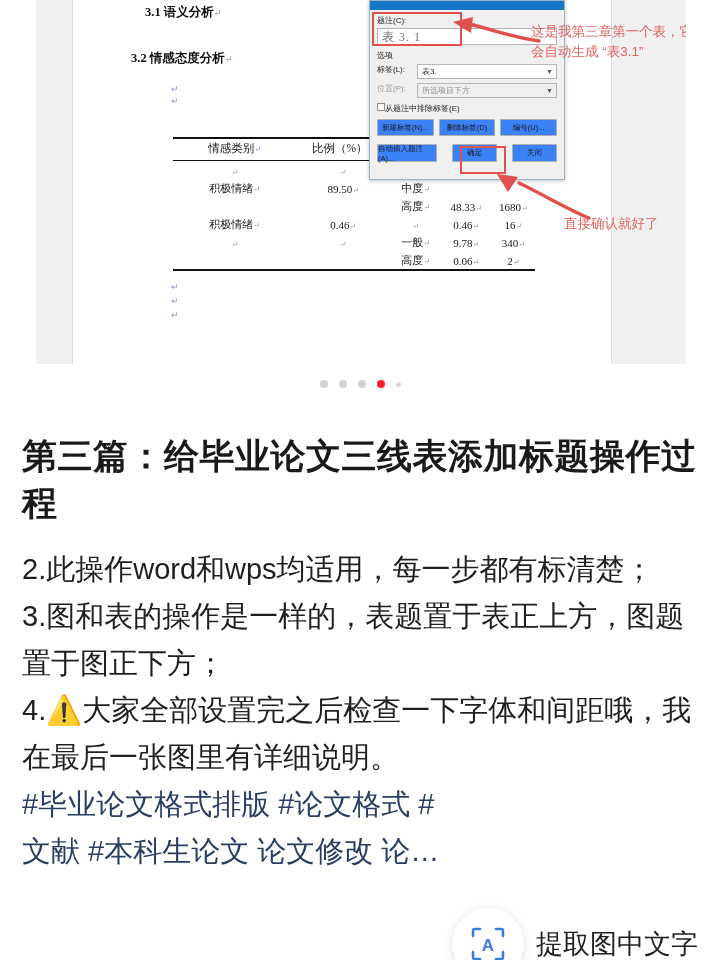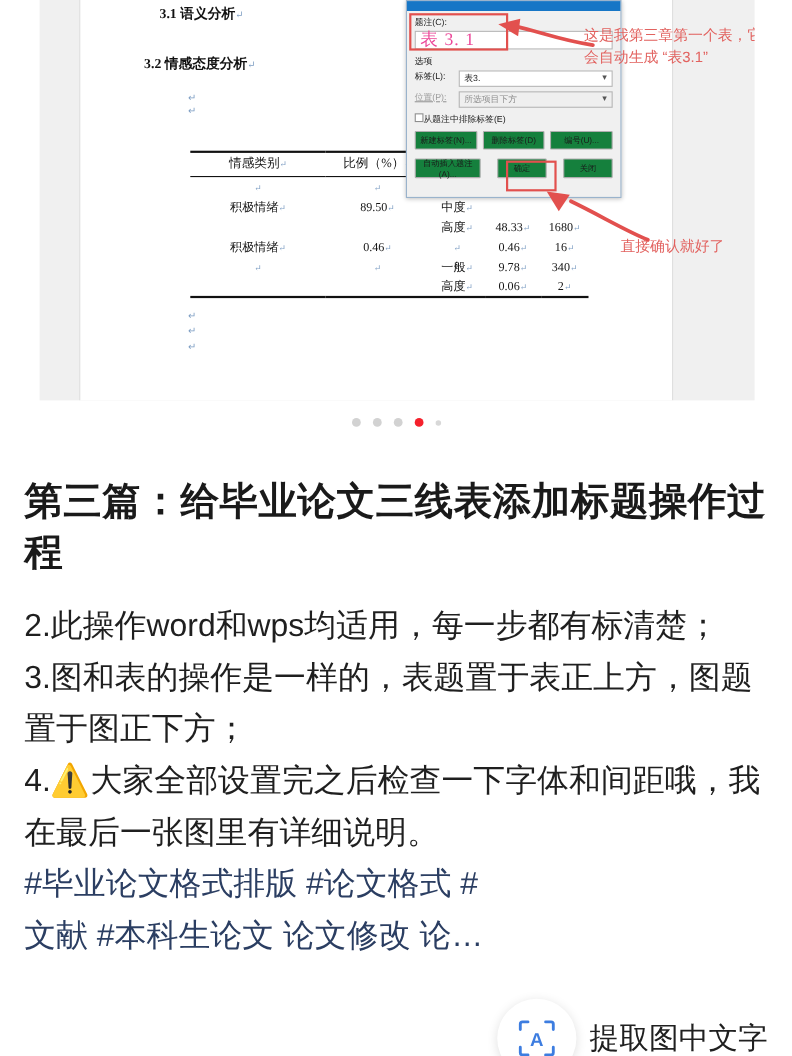--- a/index.html
+++ b/index.html
@@ -37,38 +37,38 @@
   .tlt .rule-bot{ border-bottom:2px solid #111; }
   .tlt .cr{ color:#7f9fc4; font-size:8px; vertical-align:middle; }
   .col-a{ width:34%; } .col-b{ width:26%; } .col-c{ width:14%; } .col-d{ width:14%; } .col-e{ width:12%; }
 
   
   .dlg{ position:absolute; left:333px; top:0px; width:196px; height:180px;
         background:#f0f0f0; border:1px solid #9ab3cc; box-shadow:0 1px 4px rgba(0,0,0,.25); }
   .dlg-title{ height:9px; background:#1676c6; }
   .dlg-body{ position:relative; padding:5px 7px; }
   .dlg-lbl{ font-size:8px; color:#1a1a1a; margin-bottom:2px; }
-  .dlg-input{ height:17px; background:#fff; border:1px solid #b6b6b6; font-size:16px;
-              font-family:"Liberation Serif","DejaVu Serif",serif; padding:0 4px; line-height:16px; letter-spacing:1px; color:#ec4899; }
+  .dlg-input{ height:17px; background:#fff; border:1px solid #b6b6b6; font-size:12px;
+              font-family:"Liberation Serif","DejaVu Serif",serif; padding:0 4px; line-height:16px; letter-spacing:1px; color:#737373; }
   .dlg-sec{ font-size:8px; margin:5px 0 3px; color:#1a1a1a; }
   .row{ display:flex; align-items:flex-start; margin-bottom:4px; }
   .row .rl{ font-size:8px; width:40px; color:#1a1a1a; }
-  .row .rl.dim{ color:#9a9a9a;text-decoration:underline; }
+  .row .rl.dim{ color:#9a9a9a; }
   .combo{ flex:1; height:15px; background:#fff; border:1px solid #b6b6b6; display:flex; align-items:center;
           justify-content:space-between; font-size:8px; padding:0 0 0 4px; color:#1f1f1f; }
   .combo.dim{ background:#efefef; color:#8d8d8d; }
   .combo .arr{ width:13px; height:13px; display:flex; align-items:center; justify-content:center;
                font-size:7px; color:#555; }
   .chk-row{ display:flex; align-items:flex-start; gap:0; margin:5px 0 5px; }
   .chk{ width:8px; height:8px; background:#fff; border:1px solid #8d8d8d; }
   .chk-lbl{ font-size:8px; }
   .btn-row{ display:flex; gap:5px; margin-bottom:8px; }
-  .btn{ flex:1; height:17px; background:#15803d; border:1px solid #aeaeae; border-radius:1px;
+  .btn{ flex:1; height:17px; background:#3b82f6; border:1px solid #aeaeae; border-radius:1px;
         font-size:7.5px; display:flex; align-items:center; justify-content:center; color:#1a1a1a; }
-  .btn-row2{ display:flex; gap:15px; align-items:center;text-align:center; }
+  .btn-row2{ display:flex; gap:15px; align-items:center; }
   .btn-row2 .btn{ height:18px; }
 
   
   .hl{ position:absolute; border:2.5px solid #e2504e; pointer-events:none; }
   #hl-caption{ left:336px; top:12px; width:90px; height:34px; }
   #hl-ok{ left:424px; top:146px; width:46px; height:28px; }
 
   
   .note{ position:absolute; color:#e2625f; font-size:13.5px; line-height:20px; white-space:nowrap; }
   #note1{ left:495px; top:22px; }

